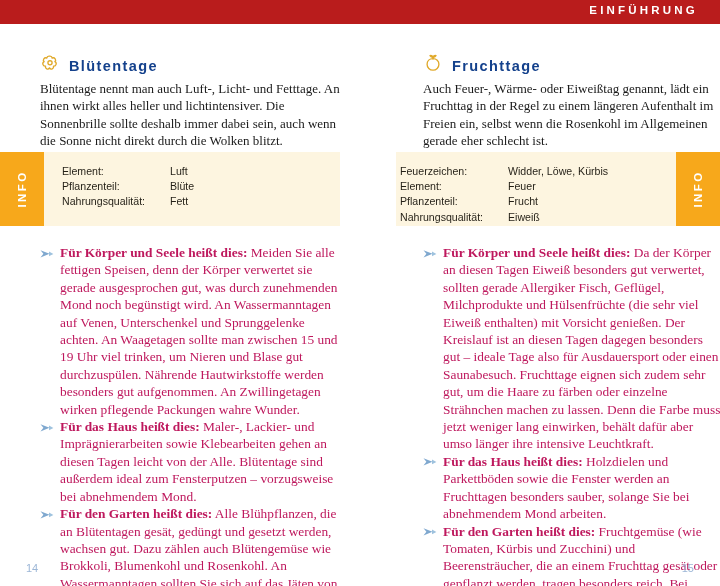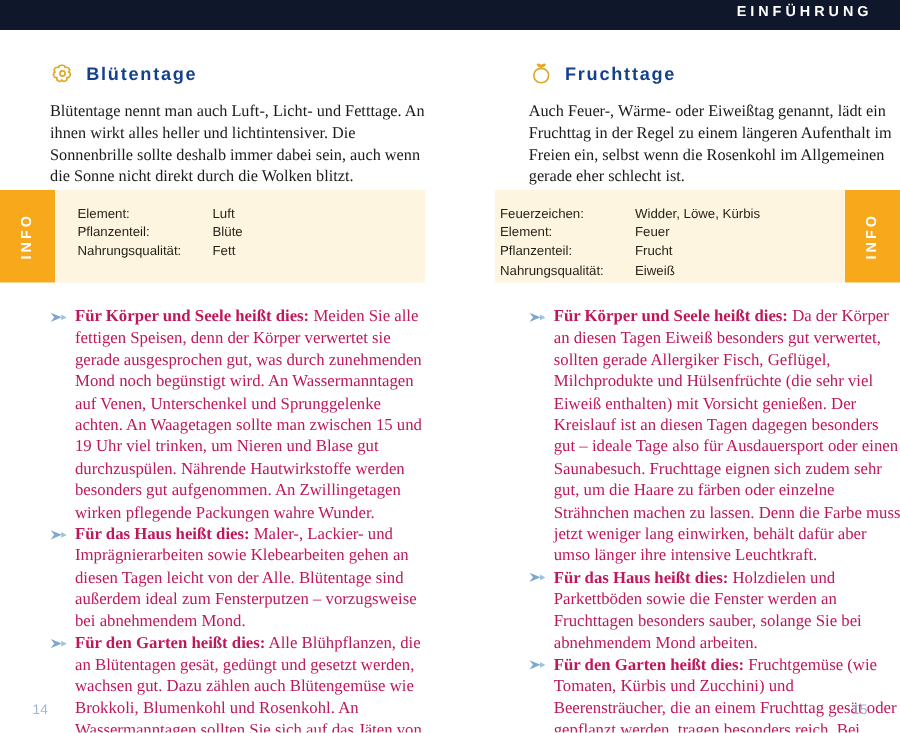--- a/index.html
+++ b/index.html
@@ -14,21 +14,21 @@
     overflow: hidden;
     position: relative;
   }
 
   
   .running-head {
     position: absolute;
     top: 0; left: 0;
     width: 720px;
     height: 24px;
-    background: #0f172a;
+    background: #b91c1c;
   }
   .running-head-label {
     position: absolute;
     right: 22px;
     top: 4px;
     color: #ffffff;
     font-family: "Liberation Sans", sans-serif;
     font-size: 11.5px;
     font-weight: 700;
     letter-spacing: 3.2px;
@@ -52,21 +52,21 @@
     position: absolute;
     top: 0;
     width: 300px;
   }
   .col-left  { left: 40px; }
   .col-right { left: 386px; margin-left: 37px; }
 
   
   .sec-head {
     display: flex;
-    align-items: center;
+    align-items: flex-end;
     gap: 9px;
     height: 28px;
     margin-top: 22px;
   }
   .sec-icon {
     width: 20px;
     height: 20px;
     flex: 0 0 20px;
     display: block;
   }

